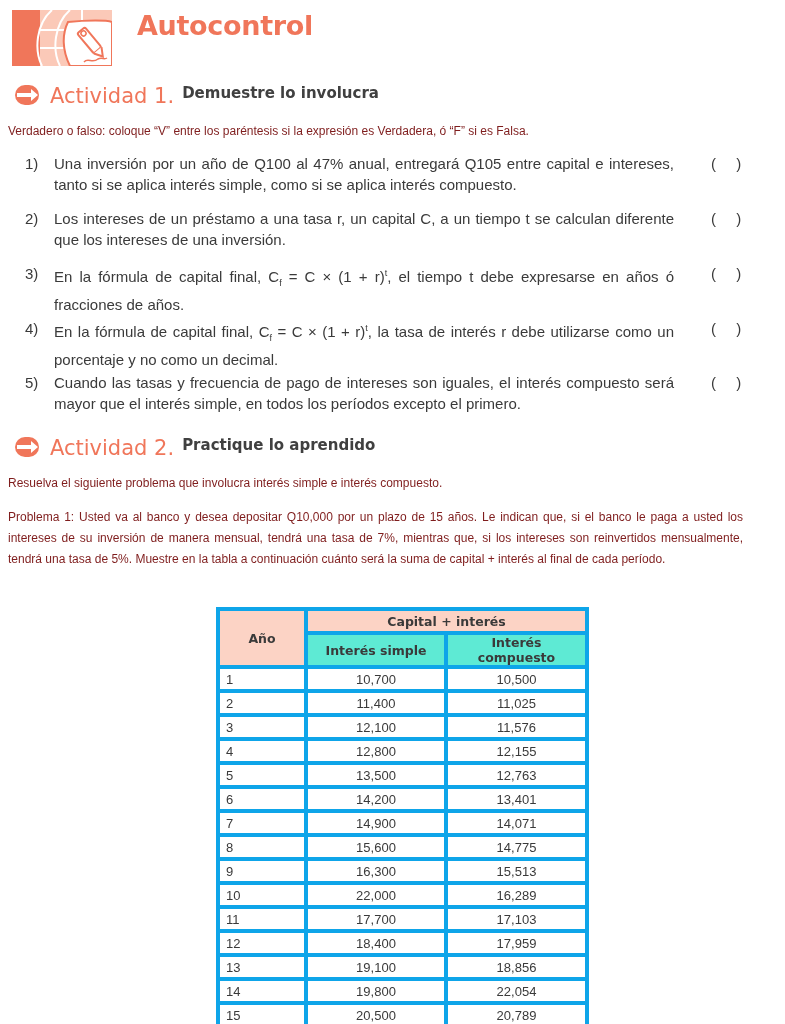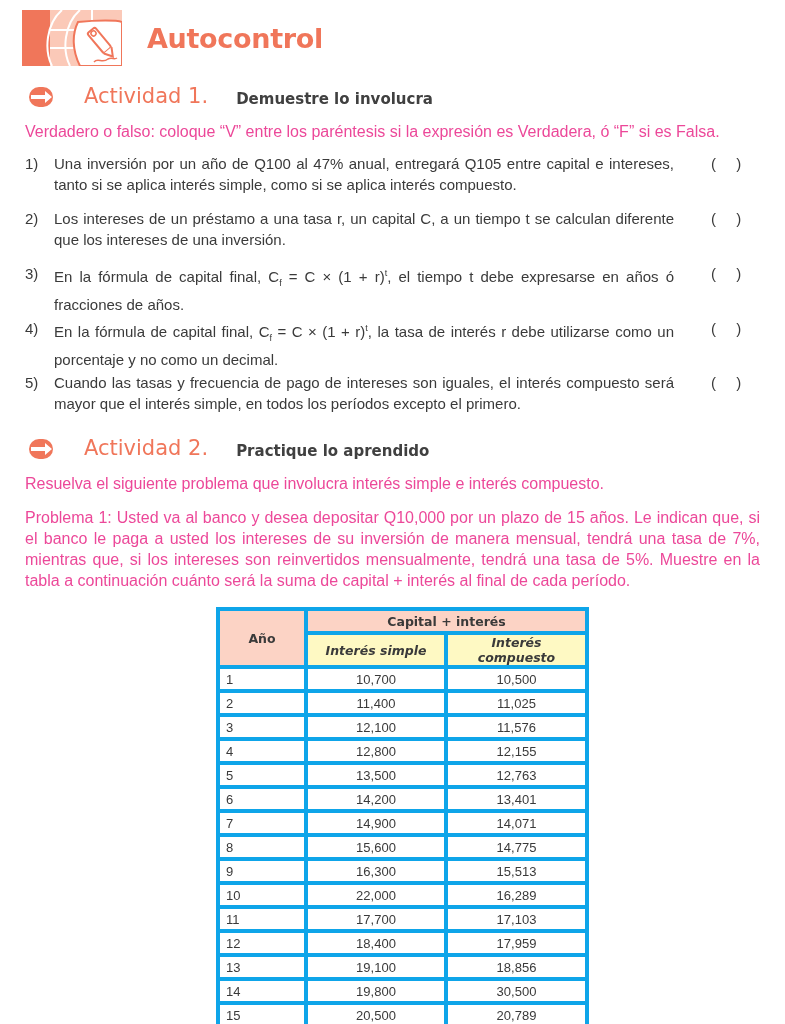--- a/index.html
+++ b/index.html
@@ -1,41 +1,41 @@
 <!DOCTYPE html>
 <html><head>
 <meta charset="utf-8">
 <style>
   html, body { margin: 0; padding: 0; background: #ffffff; }
   body {
     width: 785px; height: 1024px; overflow: hidden; position: relative;
     font-family: "Liberation Sans", sans-serif; color: #3a3a3a;
   }
-  .header { position: absolute; left: 22px; top: 10px; height: 56px; display: flex; align-items: center; }
+  .header { position: absolute; left: 12px; top: 10px; height: 56px; display: flex; align-items: flex-start; }
   .logo { width: 100px; height: 56px; position: relative; }
   .title { font-family: "DejaVu Sans", sans-serif; font-weight: bold; font-size: 27px; color: #f0765a; margin-left: 25px; letter-spacing: -0.3px; }
 
-  .act-head { position: absolute; left: 28px; display: flex; align-items: flex-end; gap: 20px; }
+  .act-head { position: absolute; left: 14px; display: flex; align-items: flex-start; }
   .act-arrow { width: 30px; height: 22px; margin-right: 6px; }
   .act-label { font-family: "DejaVu Sans", sans-serif; font-size: 21px; color: #f0765a; }
   .act-sub { font-family: "DejaVu Sans", sans-serif; font-weight: bold; font-size: 15px; color: #404040; margin-left: 8px; }
 
-  .para { position: absolute; left: 25px; width: 735px; font-size: 16px; line-height: 21px; color: #ec4899; }
+  .para { position: absolute; left: 8px; width: 735px; font-size: 12px; line-height: 21px; color: #7f1d1d; }
   .justify { text-align: justify; text-align-last: left; }
 
   .item { position: absolute; left: 25px; width: 740px; font-size: 15px; line-height: 21px; display: flex; }
   .item-num { width: 29px; flex: none; }
   .item-text { width: 620px; text-align: justify; text-align-last: left; }
   .item-paren { position: absolute; left: 686px; top: 0; letter-spacing: 8px; }
 
   table.data { position: absolute; left: 216px; top: 607px; border-collapse: collapse; font-size: 13px; color: #3a3a3a; }
   table.data td, table.data th { border: 4px solid #0ea5e9; height: 20px; padding: 0 6px; }
   table.data th { font-family: "DejaVu Sans", sans-serif; font-weight: bold; font-size: 12.5px; color: #3a3a3a; }
   th.h1 { background: #fcd3c5; }
-  th.h2 { background: #fef9c3; font-style: italic; }
+  th.h2 { background: #5eead4; }
   td.c-year { width: 72px; text-align: left; }
   td.c-s { width: 124px; text-align: center; border-radius: 8px; }
   td.c-c { width: 125px; text-align: center; }
 </style>
 </head>
 <body>
 
 <div class="header">
   <div class="logo">
     <svg width="100" height="56" viewBox="0 0 100 56">
@@ -185,21 +185,21 @@
         <td class="c-c">17,959</td>
       </tr>
     <tr>
         <td class="c-year">13</td>
         <td class="c-s">19,100</td>
         <td class="c-c">18,856</td>
       </tr>
     <tr>
         <td class="c-year">14</td>
         <td class="c-s">19,800</td>
-        <td class="c-c">30,500</td>
+        <td class="c-c">22,054</td>
       </tr>
     <tr>
         <td class="c-year">15</td>
         <td class="c-s">20,500</td>
         <td class="c-c">20,789</td>
       </tr>
   </tbody>
 </table>
 
 </body></html>

